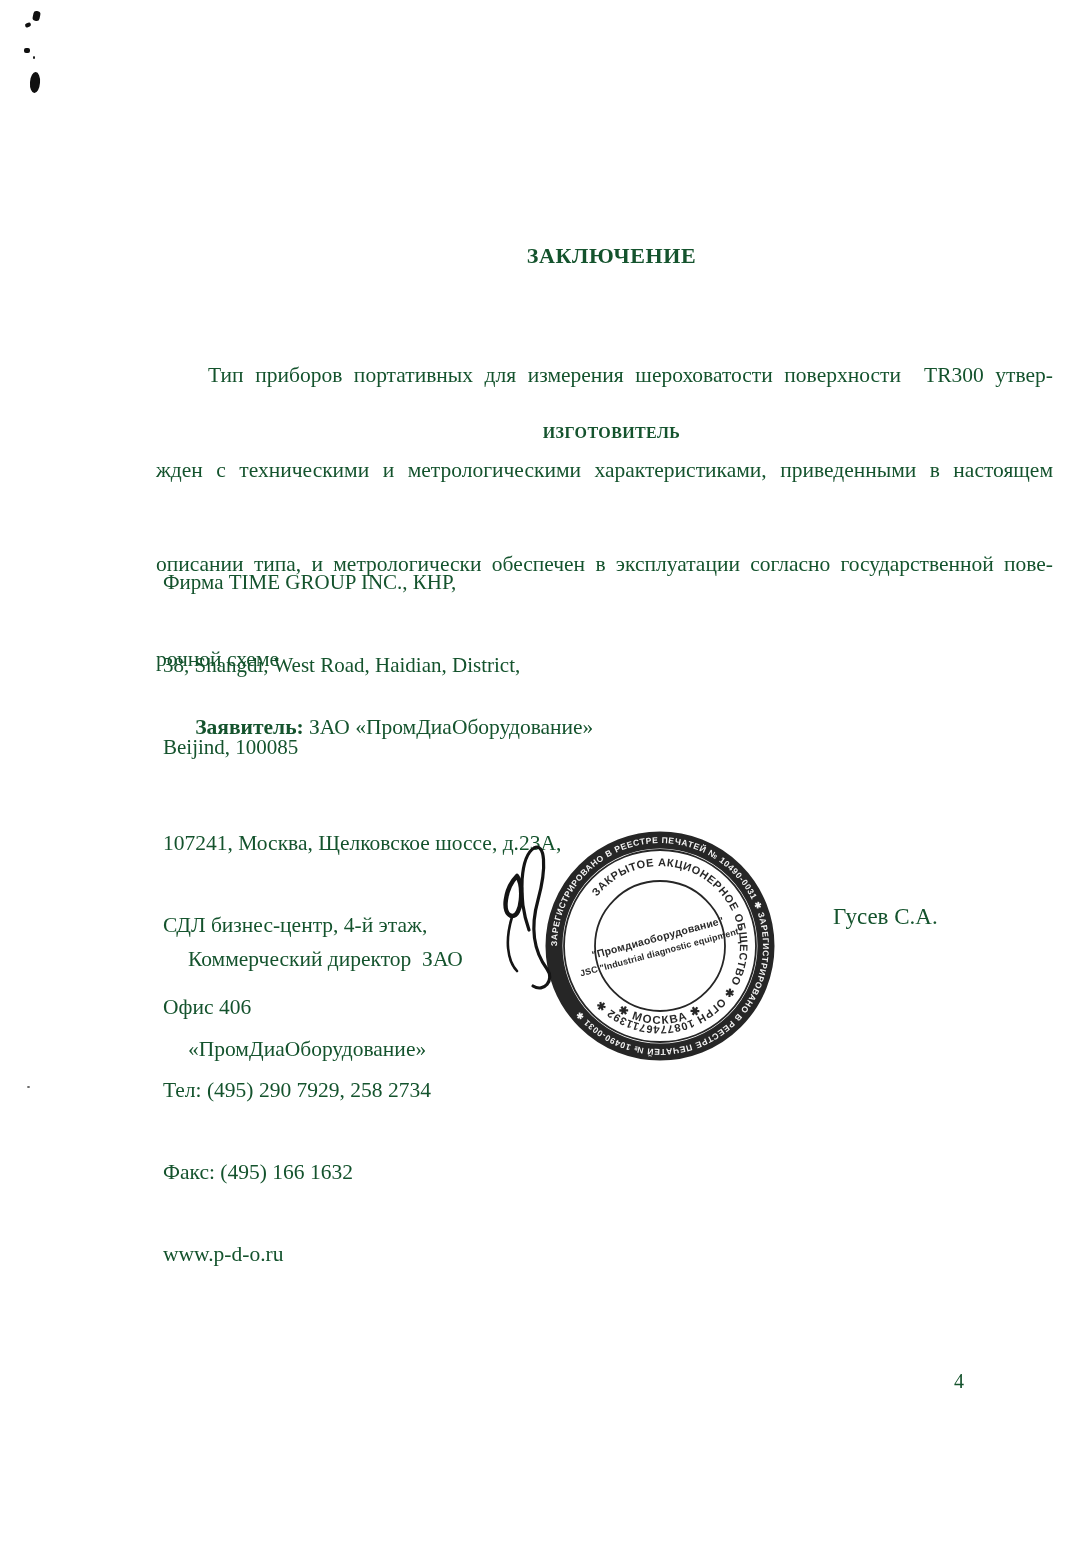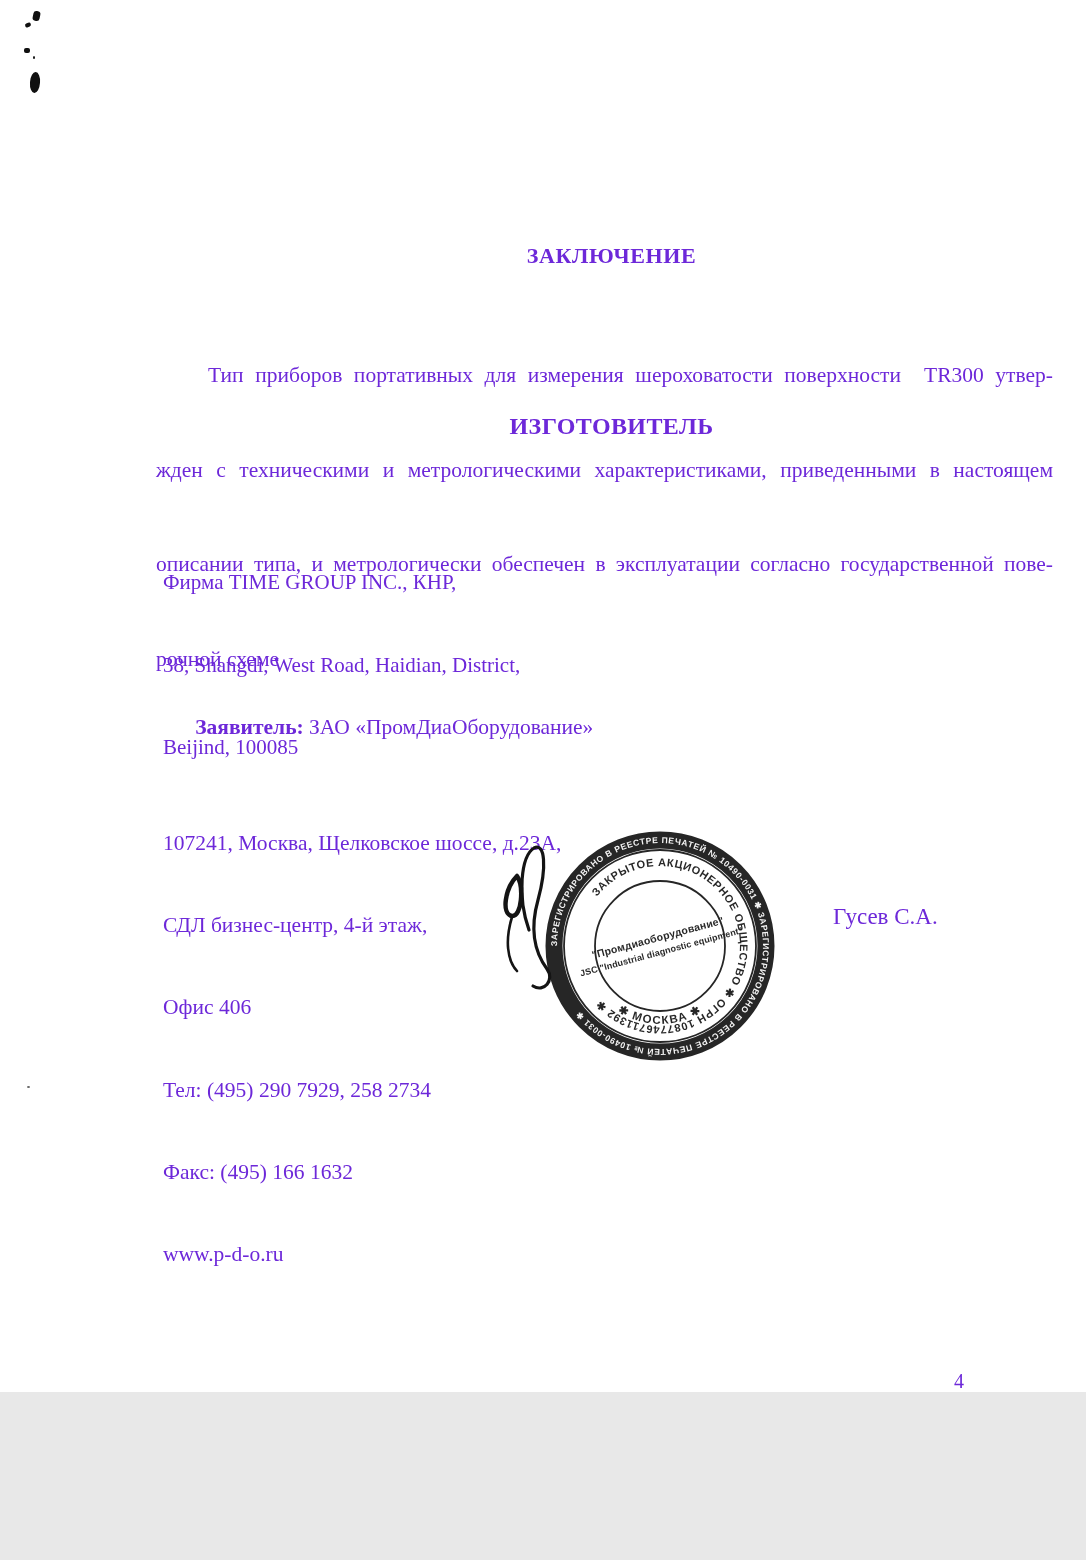--- a/index.html
+++ b/index.html
@@ -1,33 +1,33 @@
 <!DOCTYPE html>
 <html><head>
 <meta charset="utf-8">
 <style>
   html,body{margin:0;padding:0;background:#e8e8e8;}
   .page{
-    position:relative;width:1086px;height:1392px;background:#ffffff;
-    font-family:"Liberation Serif",serif;color:#6d28d9;overflow:hidden;
+    position:relative;width:1086px;height:1560px;background:#ffffff;
+    font-family:"Liberation Serif",serif;color:#14532d;overflow:hidden;
   }
   .doc-title{
     position:absolute;left:163px;top:243px;width:897px;text-align:center;
     font-weight:bold;font-size:22px;letter-spacing:.6px;
   }
   .para{
     position:absolute;left:156px;top:297px;width:897px;
     font-size:21.5px;line-height:31.5px;white-space:pre-wrap;
   }
   .para-line{text-align:justify;text-align-last:justify;}
   .para-line.first{text-indent:52px;}
   .para-line.last{text-align:left;text-align-last:left;}
   .heading2{
-    position:absolute;left:163px;top:413px;width:897px;text-align:center;
-    font-weight:bold;font-size:24px;letter-spacing:.4px;
+    position:absolute;left:163px;top:424px;width:897px;text-align:center;
+    font-weight:bold;font-size:16px;letter-spacing:.4px;
   }
   .mfr{
     position:absolute;left:163px;top:514px;font-size:21px;line-height:27.5px;
     white-space:pre-wrap;
   }
   .applicant{
     position:absolute;left:163px;top:632px;font-size:21.5px;line-height:27.4px;
     white-space:pre-wrap;
   }
   .applicant-head{margin-bottom:6px;}
@@ -81,20 +81,24 @@
       <span class="bold">Заявитель:</span><span> ЗАО «ПромДиаОборудование»</span>
     </div>
     <div>107241, Москва, Щелковское шоссе, д.23А,</div>
     <div>СДЛ бизнес-центр, 4-й этаж,</div>
     <div>Офис 406</div>
     <div>Тел: (495) 290 7929, 258 2734</div>
     <div>Факс: (495) 166 1632</div>
     <div>www.p-d-o.ru</div>
   </div>
 
+  <div class="director">
+    <div>Коммерческий директор  ЗАО</div>
+    <div>«ПромДиаОборудование»</div>
+  </div>
 
   <svg class="stampsvg" width="320" height="250" viewBox="0 0 320 250">
     <g opacity="0.93">
       <circle cx="190" cy="128" r="106" fill="none" stroke="#161616" stroke-width="17"></circle>
       <circle cx="190" cy="128" r="96" fill="none" stroke="#161616" stroke-width="1.8"></circle>
       <circle cx="190" cy="128" r="65" fill="none" stroke="#161616" stroke-width="1.8"></circle>
       <defs>
         <path id="outerTextPath" d="M 84,128 A 106,106 0 1 1 296,128 A 106,106 0 1 1 84,128"></path>
         <path id="innerTextPath" d="M 110,128 A 80,80 0 1 1 270,128 A 80,80 0 1 1 110,128"></path>
         <path id="bottomTextPath" d="M 112,128 A 78,78 0 0 0 268,128"></path>

